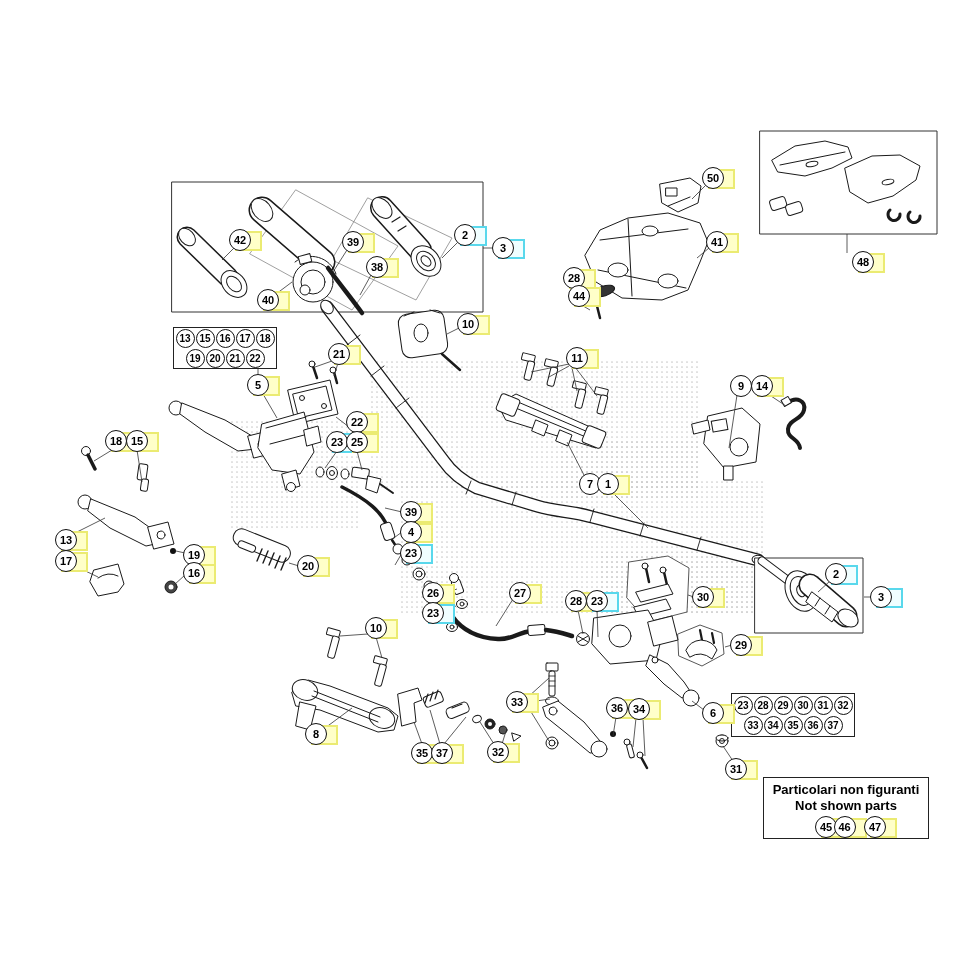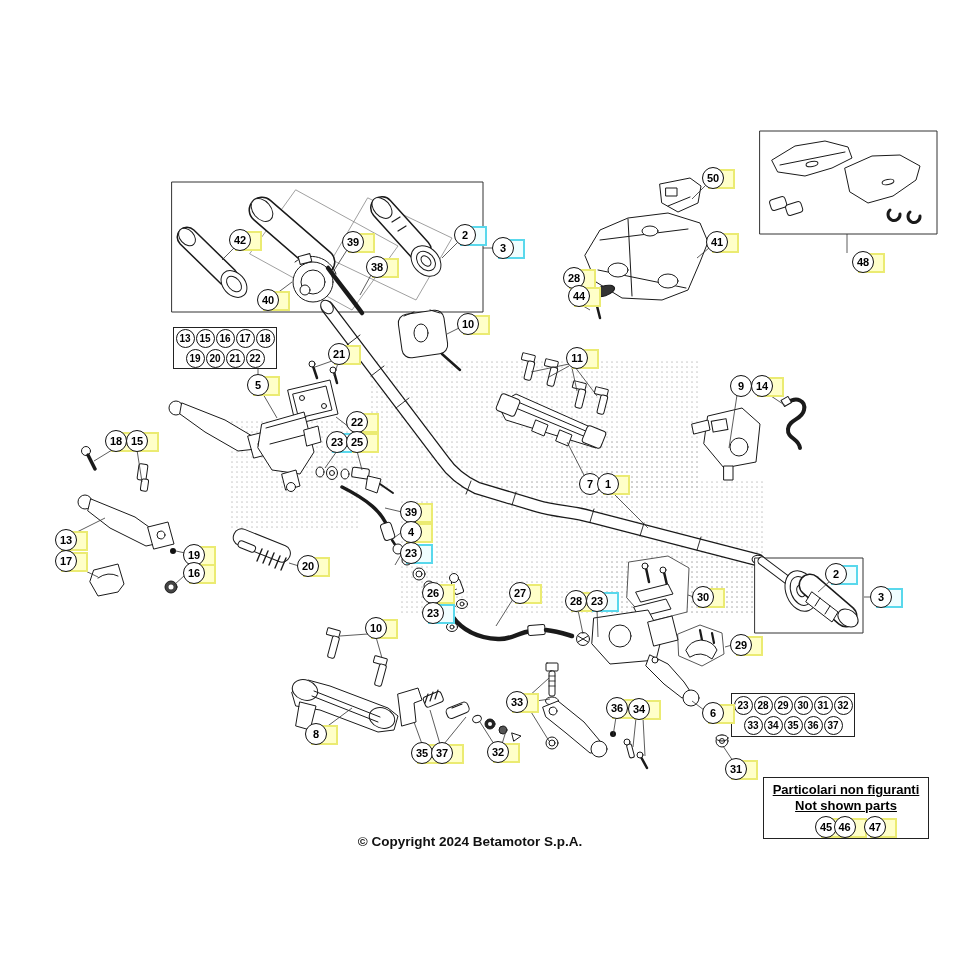--- a/index.html
+++ b/index.html
@@ -17,21 +17,21 @@
   
   .legend{position:absolute;background:#fff;border:1px solid #222;z-index:5;
      display:flex;flex-direction:column;justify-content:center;gap:1px;}
   .trow{display:flex;justify-content:center;gap:1px;}
   .tcirc{width:19px;height:19px;box-sizing:border-box;border:1.3px solid #111;border-radius:50%;
      background:#fff;display:flex;align-items:center;justify-content:center;
      font:700 10px "Liberation Sans",sans-serif;color:#000;}
   
   #ns-box{position:absolute;left:763px;top:777px;width:164px;height:60px;border:1px solid #222;
      background:#fff;z-index:5;text-align:center;}
-  #ns-box .t{font:700 13px "Liberation Sans",sans-serif;color:#000;line-height:16px;text-decoration:underline;}
+  #ns-box .t{font:700 13px "Liberation Sans",sans-serif;color:#000;line-height:16px;}
   #ns-items{position:relative;height:26px;}
   
   #copyright{position:absolute;left:250px;top:834px;width:440px;text-align:center;
      font:700 13.5px "Liberation Sans",sans-serif;color:#111;z-index:4;}
 </style>
 </head>
 <body>
 
 <div id="page">
 
@@ -393,21 +393,20 @@
           <span class="box"></span>
           <span class="circ">46</span>
         </div>
         <div class="callout hl-y" style="left: 88px; top: 2px; margin-left: 12px;">
           <span class="box"></span>
           <span class="circ">47</span>
         </div>
       </div>
 </div>
 
-<div id="copyright">© Copyright 2024 Betamotor S.p.A.</div>
 
 <div id="callout-layer">
       <div class="callout hl-y" style="left: 229px; top: 229px;">
         <span class="box"></span>
         <span class="circ">42</span>
       </div>
       <div class="callout hl-y" style="left: 342px; top: 231px;">
         <span class="box"></span>
         <span class="circ">39</span>
       </div>

